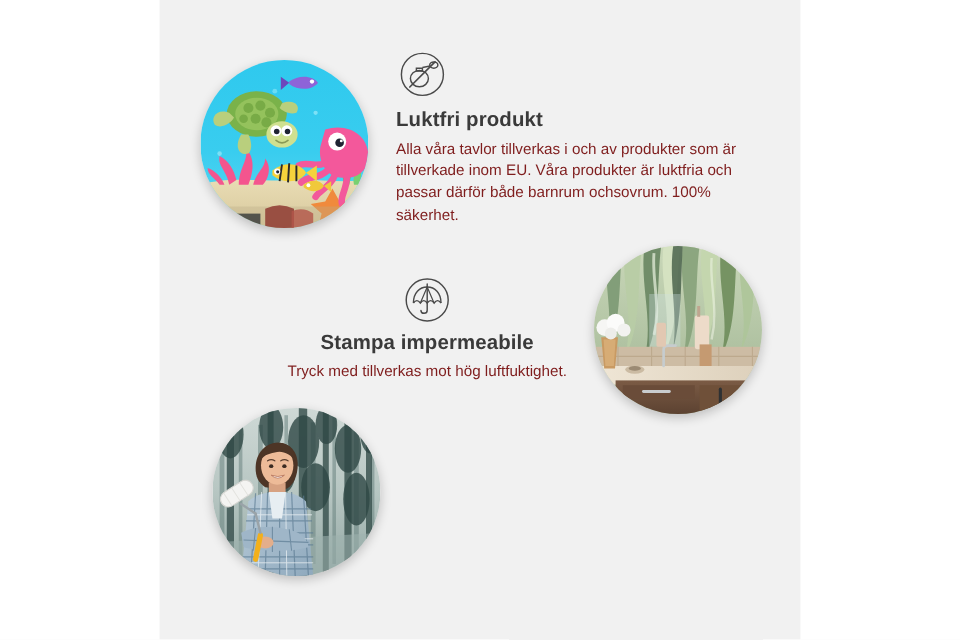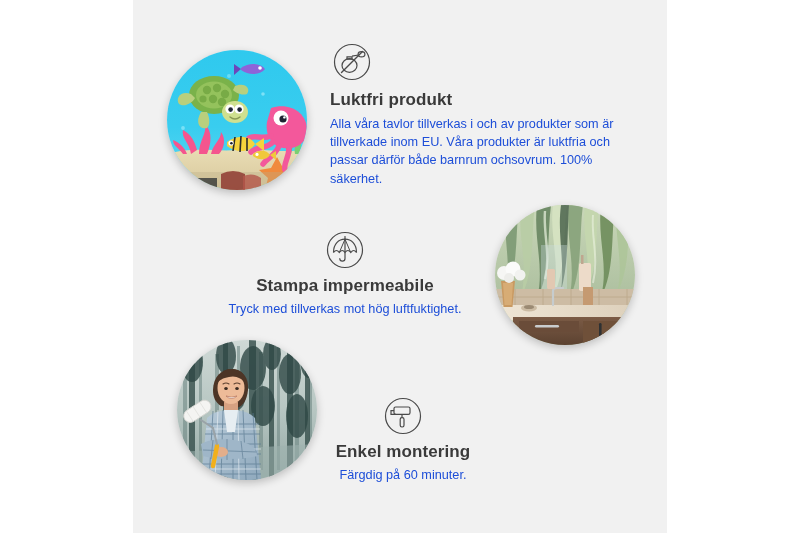--- a/index.html
+++ b/index.html
@@ -52,32 +52,32 @@
   .f-title {
     font-size: 17px;
     font-weight: bold;
     color: #3a3a3a;
     letter-spacing: 0.1px;
     white-space: nowrap;
   }
   .f-body {
     font-size: 12.7px;
     line-height: 18.2px;
-    color: #1d4ed8;
+    color: #7f1d1d;
   }
 
   
   #feature-odourless { left: 330px; top: 42px; width: 300px; }
   #feature-odourless .icon-wrap { margin-left: 2px; }
   #feature-odourless .f-title { margin-top: 8px; }
   #feature-odourless .f-body  { margin-top: 5px; }
 
   
   #feature-waterproof {
-    left: 205px; top: 230px; width: 280px; text-align: center;
+    left: 216px; top: 230px; width: 280px; text-align: center;
   }
   #feature-waterproof .icon-wrap { margin: 0 auto; }
   #feature-waterproof .f-title { margin-top: 6px; }
   #feature-waterproof .f-body  { margin-top: 4px; }
 
   
   #feature-assembly {
     left: 283px; top: 396px; width: 240px; text-align: center;
   }
   #feature-assembly .icon-wrap { margin: 0 auto; }
@@ -417,31 +417,14 @@
       <path d="M36 88 L24 80" stroke="#9aa3a8" stroke-width="2" stroke-linecap="round"></path>
 
       <g transform="rotate(-33 22 72)">
         <rect x="6" y="64" width="30" height="13" rx="6.5" fill="#f4f4f2"></rect>
         <rect x="6" y="64" width="30" height="13" rx="6.5" fill="none" stroke="#d6d6d2" stroke-width="0.9"></rect>
         <path d="M12 64 L12 77 M20 64 L20 77 M28 64 L28 77" stroke="#e2e2de" stroke-width="0.8"></path>
       </g>
     </svg>
   </div>
 
-  <div class="feature" id="feature-assembly">
-    <span class="icon-wrap">
-      <svg viewBox="0 0 40 40">
-        <circle cx="20" cy="20" r="17.5" fill="none" stroke="#4a4a4a" stroke-width="1.2"></circle>
-
-        <rect x="11" y="11" width="16" height="7.4" rx="1.6" fill="none" stroke="#4a4a4a" stroke-width="1.2"></rect>
-
-        <path d="M19 18.4 L19 21.6" stroke="#4a4a4a" stroke-width="1.2" fill="none"></path>
-
-        <path d="M11 14.7 L8 14.7 L8 18.4 L13 18.4" fill="none" stroke="#4a4a4a" stroke-width="1.2"></path>
-
-        <rect x="17.2" y="21.6" width="3.8" height="9.4" rx="1.7" fill="none" stroke="#4a4a4a" stroke-width="1.2"></rect>
-      </svg>
-    </span>
-    <div class="f-title">Enkel montering</div>
-    <div class="f-body">Färgdig på 60 minuter.</div>
-  </div>
 
 </div>
 
 </body></html>

